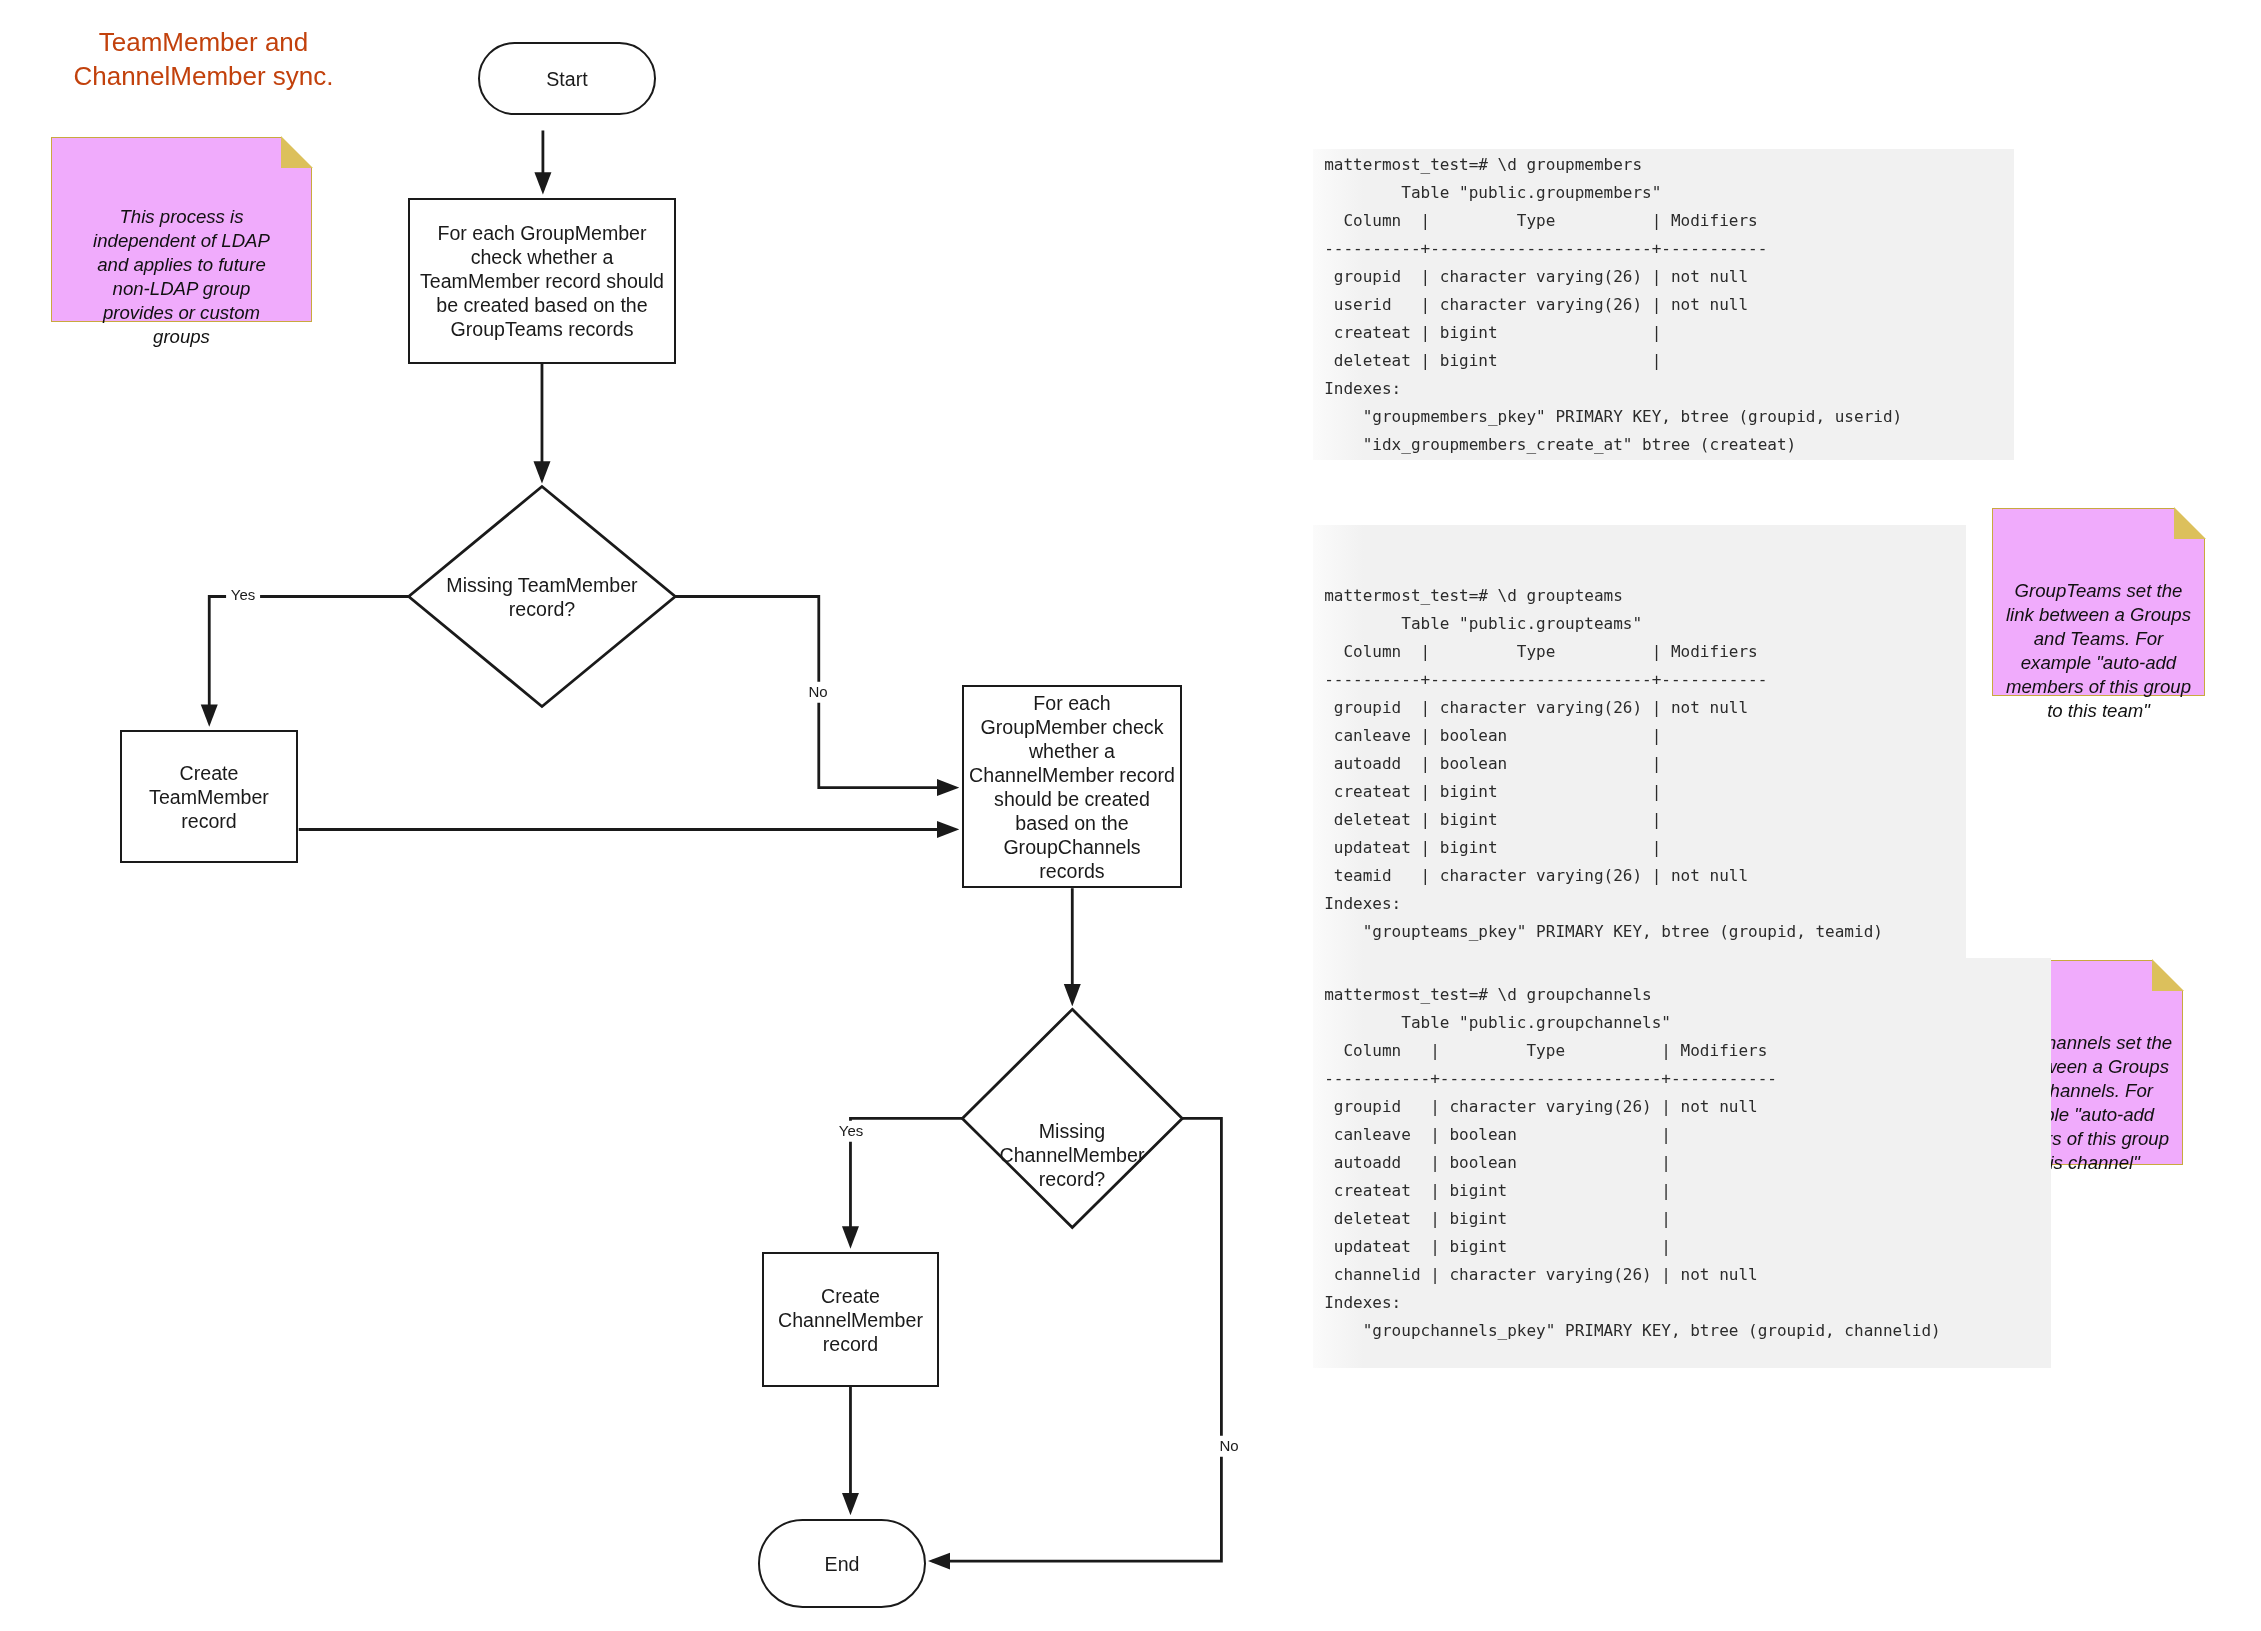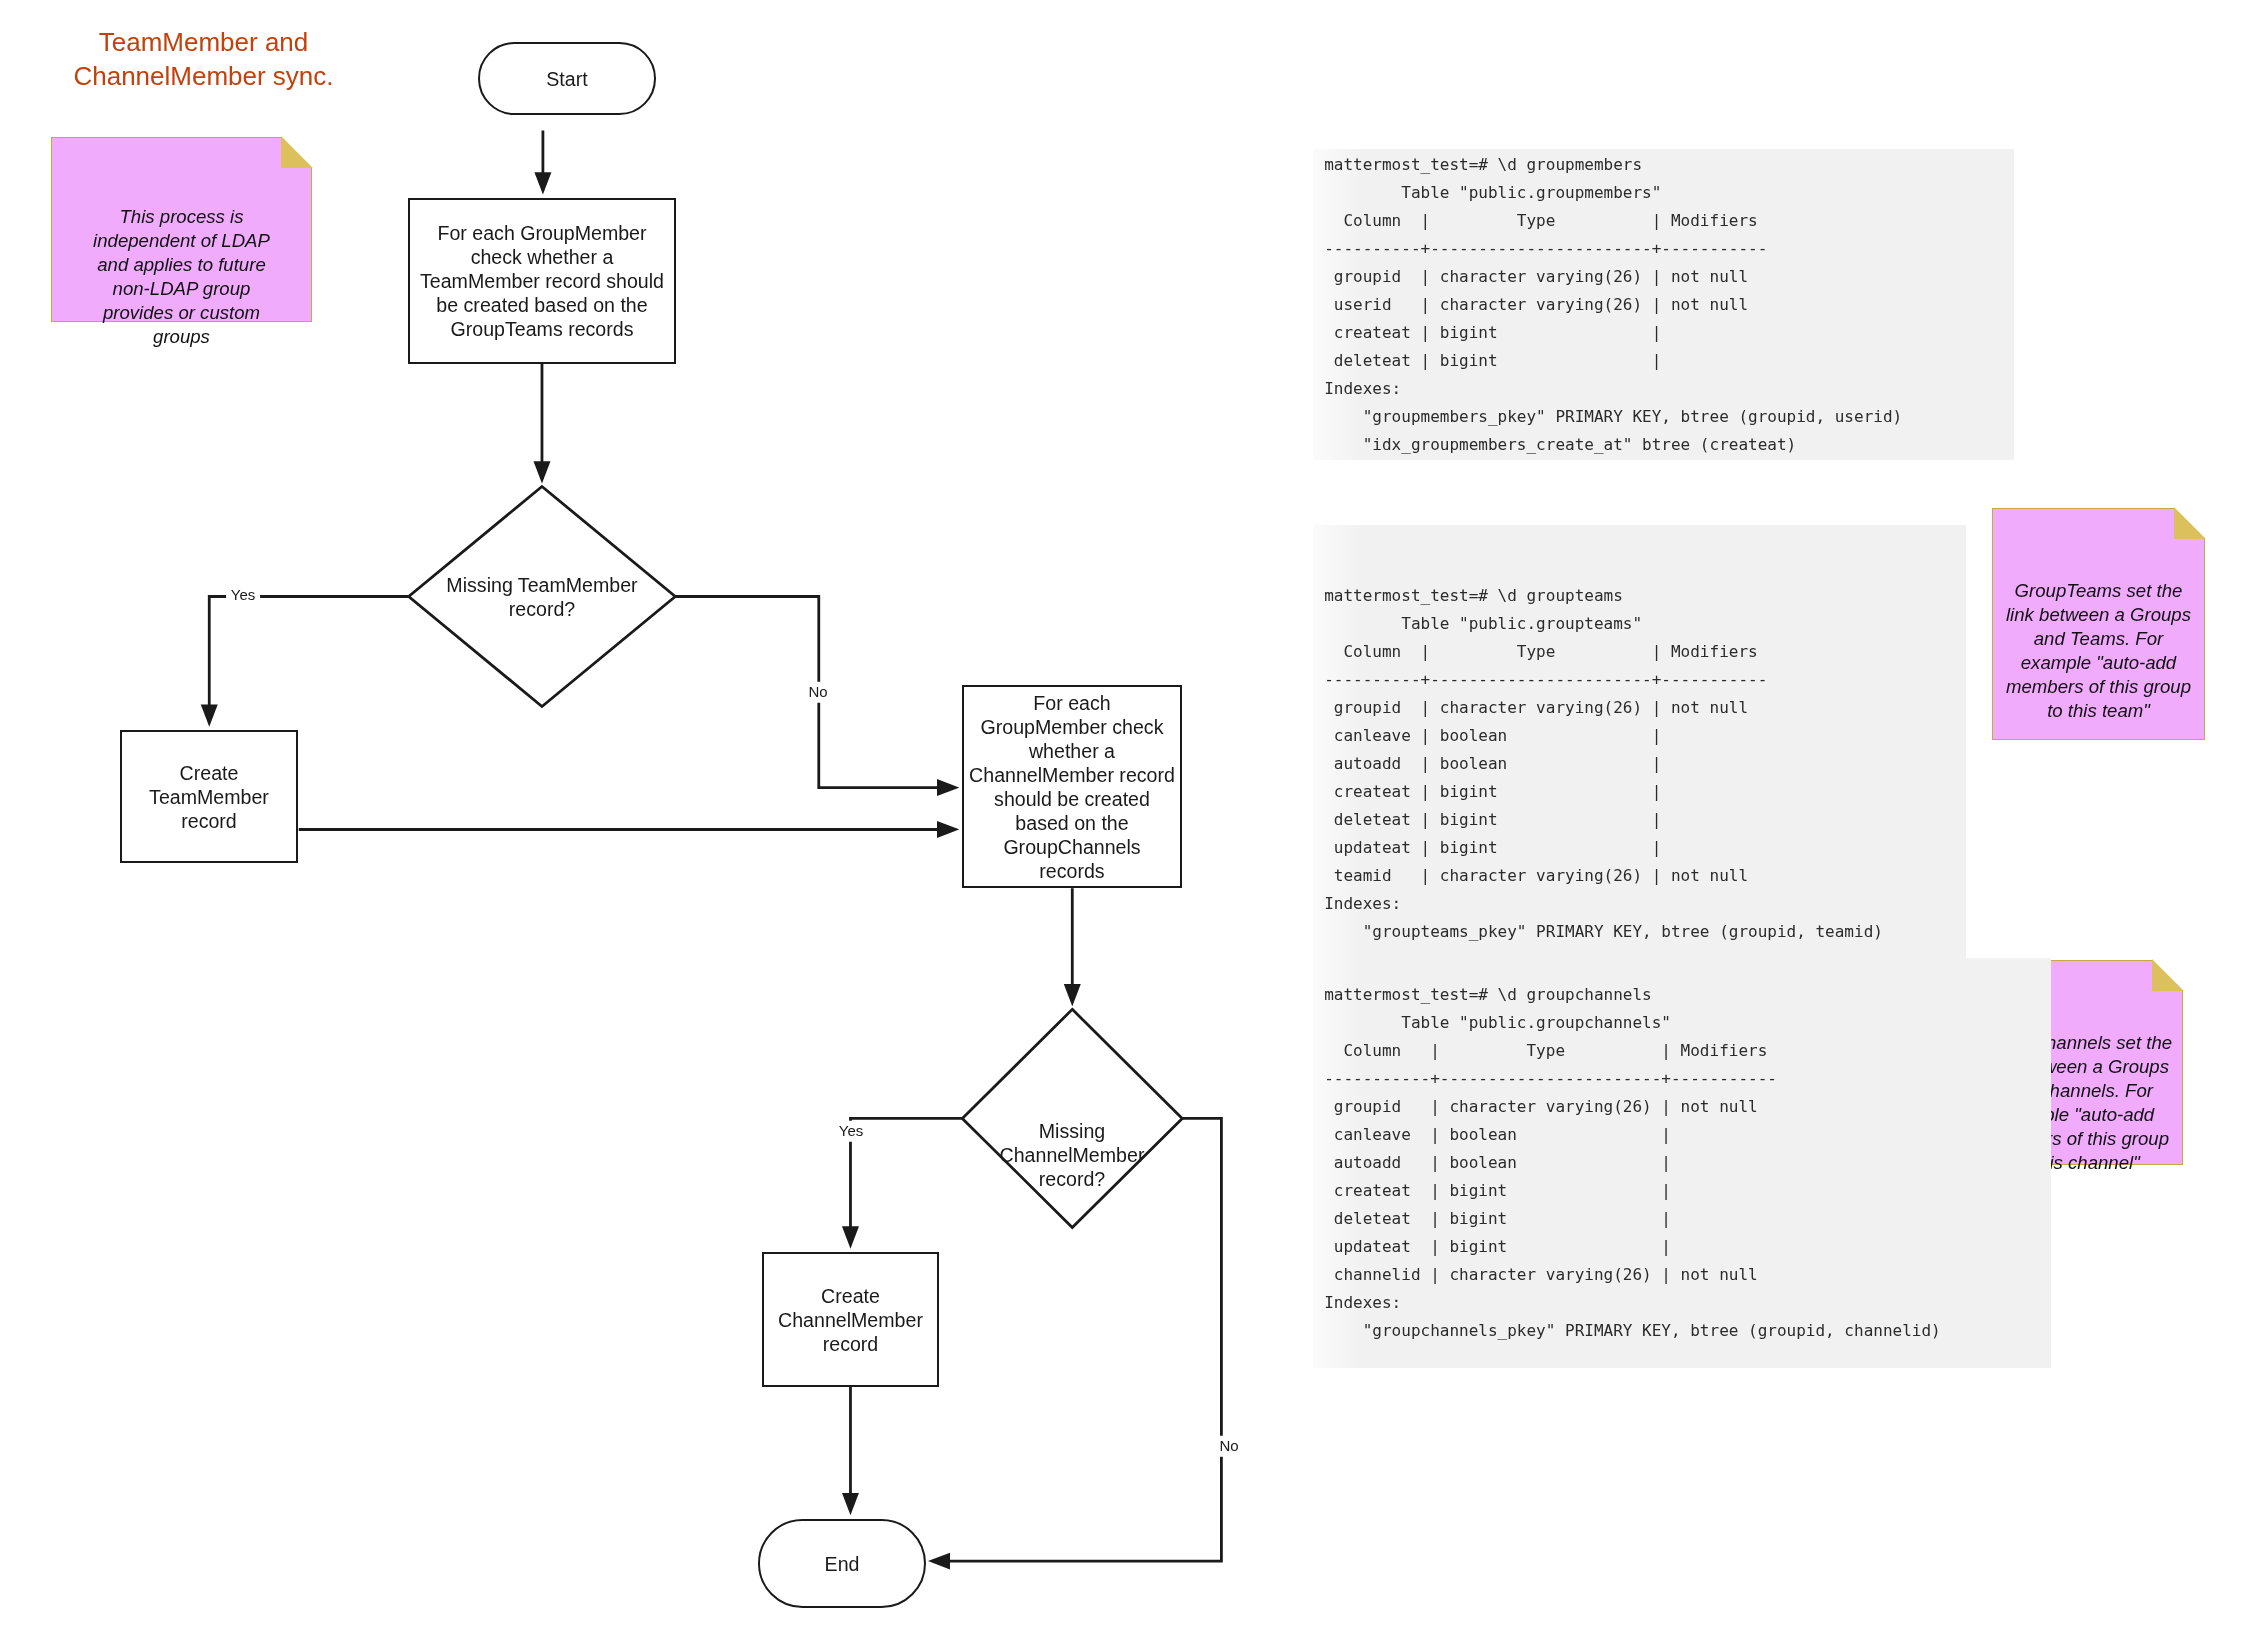--- a/index.html
+++ b/index.html
@@ -116,21 +116,21 @@
   <div class="note" style="left:51px; top:137px; width:261px; height:185px; padding:18.6px 7.5px 0 7.5px;">
     <span class="fold"></span>
     <span>This process is
 independent of LDAP
 and applies to future
 non-LDAP group
 provides or custom
 groups</span>
   </div>
 
-  <div class="note" style="left:1992px; top:508px; width:213px; height:232px; padding:22.4px 3.7px 0 3.7px;">
+  <div class="note" style="left:1992px; top:508px; width:213px; height:188px; padding:22.4px 3.7px 0 3.7px;">
     <span class="fold"></span>
     <span>GroupTeams set the
 link between a Groups
 and Teams. For
 example "auto-add
 members of this group
 to this team"</span>
   </div>
 
   <div class="note" style="left:1970px; top:960px; width:213px; height:205px; padding:22.4px 3.7px 0 3.7px;">

